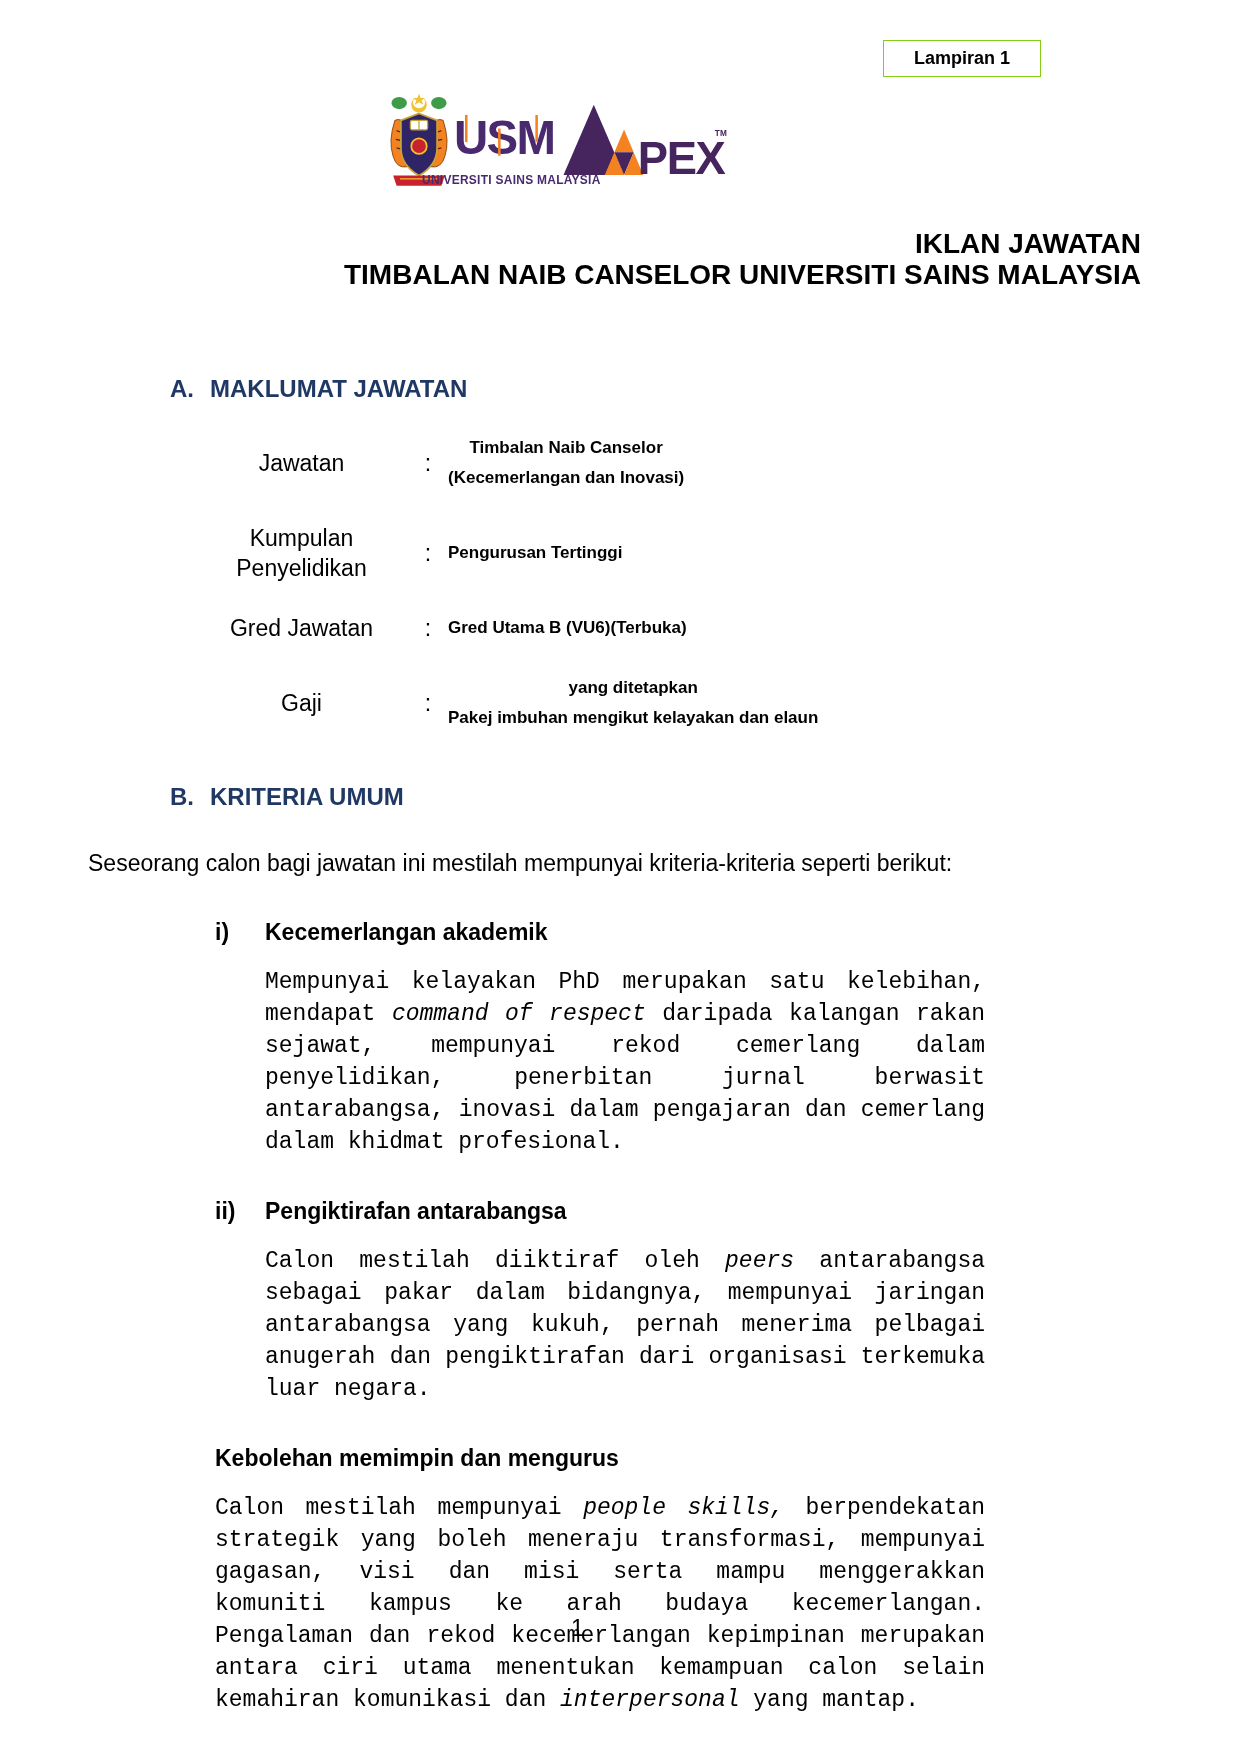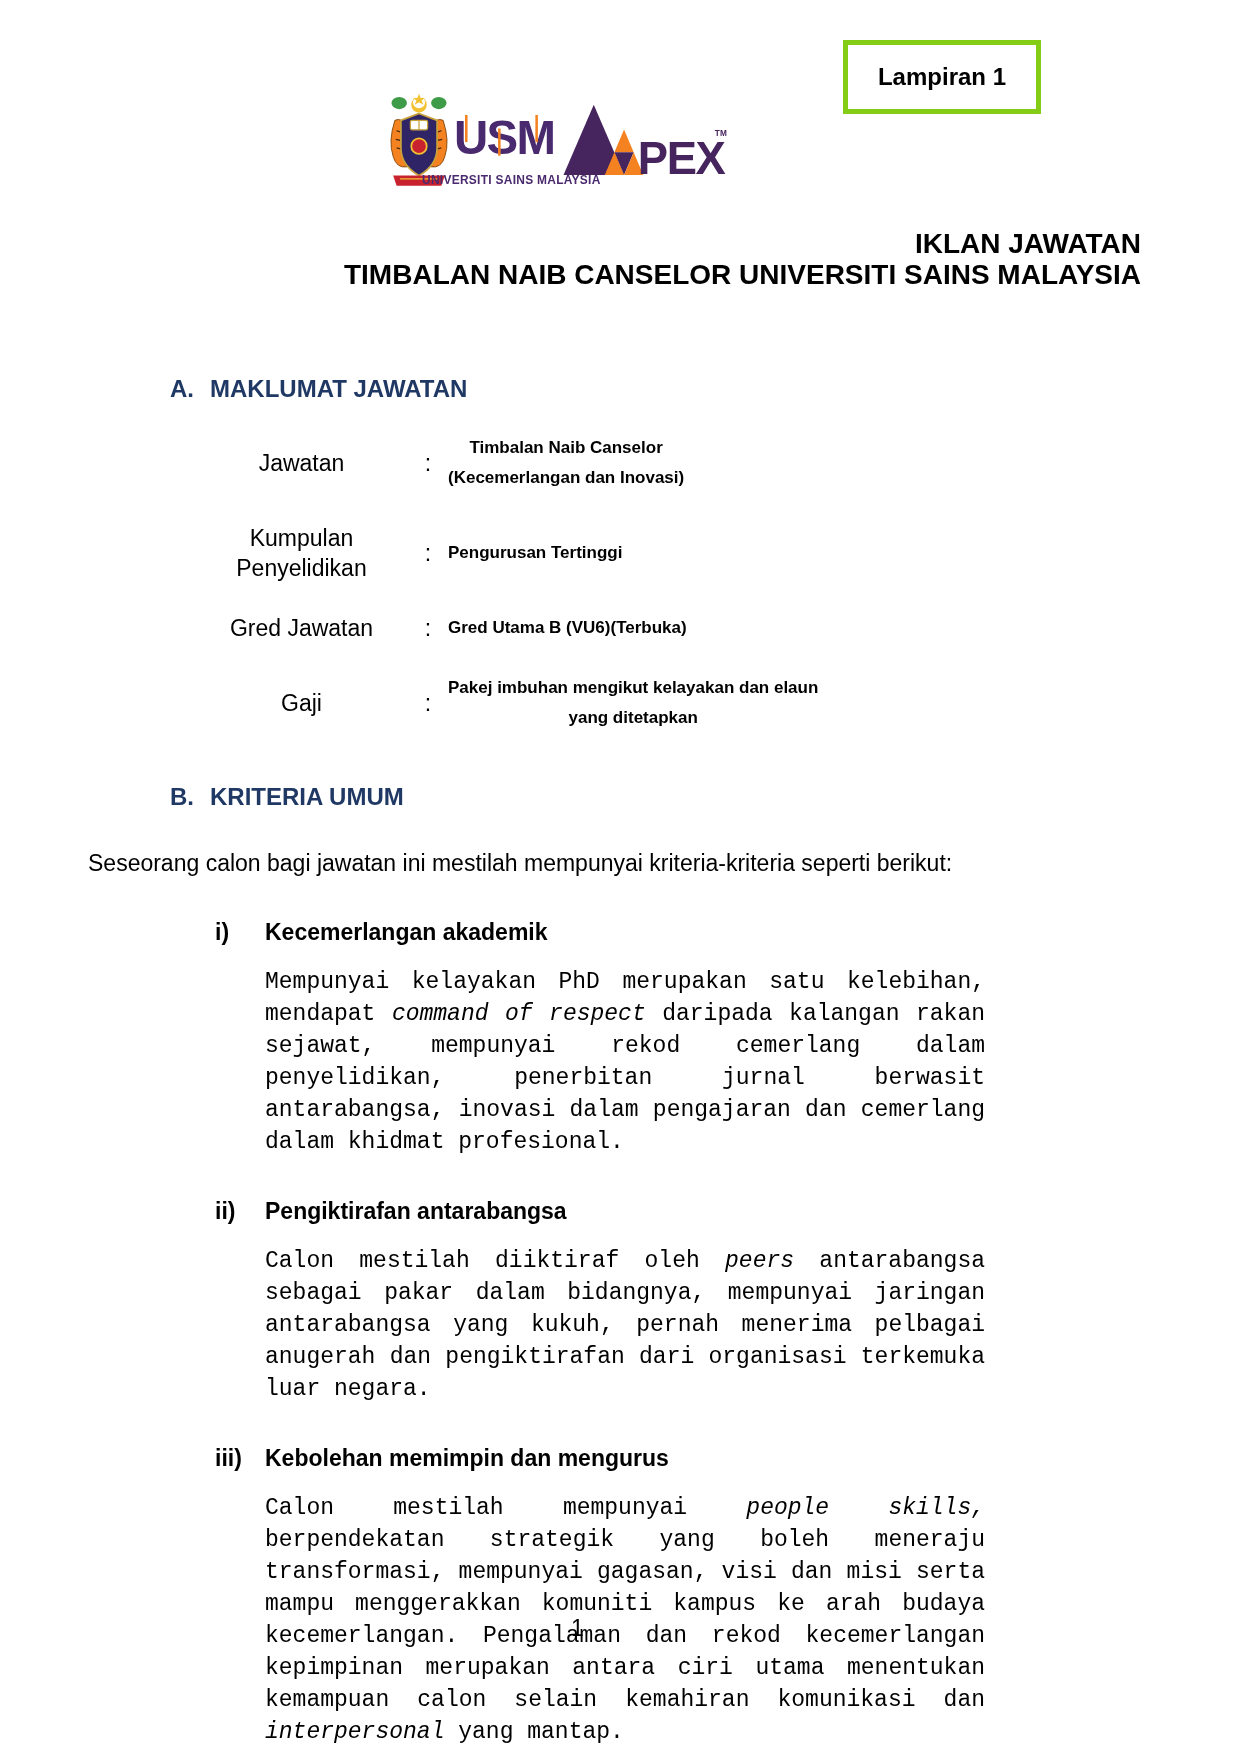--- a/index.html
+++ b/index.html
@@ -9,23 +9,23 @@
     height:1755px;
     background:#ffffff;
     font-family:"Liberation Sans", sans-serif;
     color:#000000;
     overflow:hidden;
   }
 
   
   .attach-box{
     position:absolute; top:40px; right:200px;
-    border:5px solid #84cc16;
-    padding:18px 30px;
-    font-size:24px; font-weight:bold;
+    border:1px solid #84cc16;
+    padding:7px 30px;
+    font-size:18px; font-weight:bold;
   }
 
   
   .logos{position:absolute; left:388px; top:92px; width:360px; height:110px;}
   .crest{position:absolute; left:0; top:0;}
   .usm-word{position:absolute; left:66px; top:16px;}
   .usm-name{
     position:absolute; left:34px; top:80px;
     font-size:13px; font-weight:bold; color:#4A2A6E;
     white-space:nowrap; transform:scaleX(.92); transform-origin:left;
@@ -155,22 +155,22 @@
         <div class="t-colon">:</div>
         <div class="t-value">
           <div>Gred Utama B (VU6)(Terbuka)</div>
         </div>
       </div>
 
       <div class="info-row">
         <div class="t-label">Gaji</div>
         <div class="t-colon">:</div>
         <div class="t-value">
+          <div>yang ditetapkan</div>
           <div>Pakej imbuhan mengikut kelayakan dan elaun</div>
-          <div>yang ditetapkan</div>
         </div>
       </div>
 
     </div>
 
     <div class="sec-head secB">
       <span>B.</span>
       <span>KRITERIA UMUM</span>
     </div>
 
@@ -186,21 +186,20 @@
 
     <div class="item">
       <div class="item-num">ii)</div>
       <div class="item-body">
         <div class="item-title">Pengiktirafan antarabangsa</div>
         <div class="item-para"><span>Calon mestilah diiktiraf oleh </span><span class="it">peers</span><span> antarabangsa sebagai pakar dalam bidangnya, mempunyai jaringan antarabangsa yang kukuh, pernah menerima pelbagai anugerah dan pengiktirafan dari organisasi terkemuka luar negara.</span></div>
       </div>
     </div>
 
     <div class="item">
-      <div class="item-num">iii)</div>
       <div class="item-body">
         <div class="item-title">Kebolehan memimpin dan mengurus</div>
         <div class="item-para"><span>Calon mestilah mempunyai </span><span class="it">people skills,</span><span> berpendekatan strategik yang boleh meneraju transformasi, mempunyai gagasan, visi dan misi serta mampu menggerakkan komuniti kampus ke arah budaya kecemerlangan. Pengalaman dan rekod kecemerlangan kepimpinan merupakan antara ciri utama menentukan kemampuan calon selain kemahiran komunikasi dan </span><span class="it">interpersonal</span><span> yang mantap.</span></div>
       </div>
     </div>
 
   </div>
 
   <div class="page-num">1</div>
 

